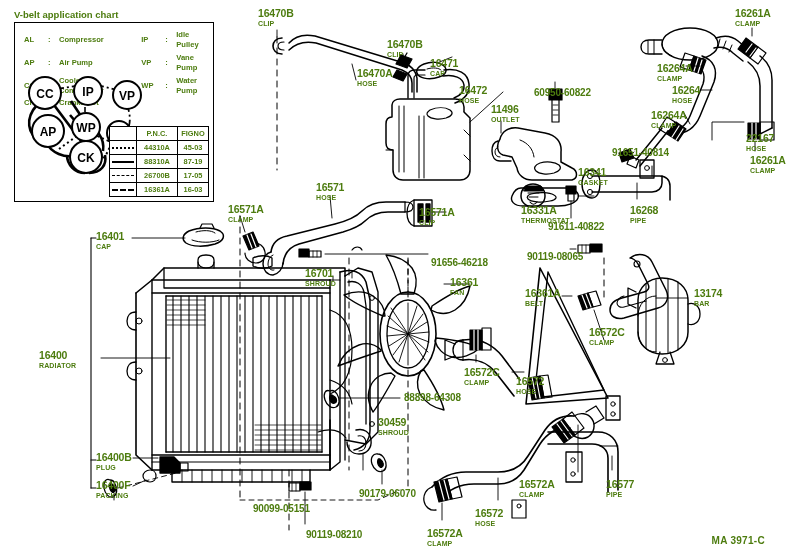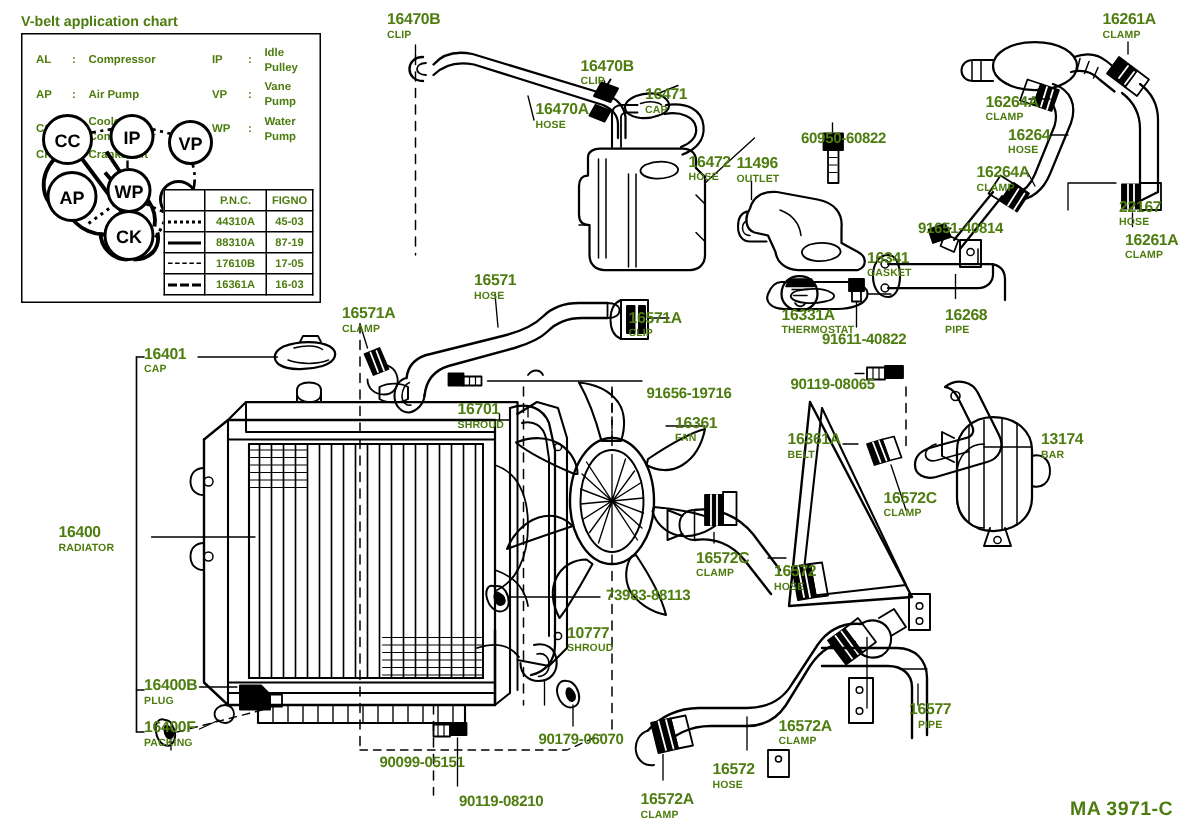--- a/index.html
+++ b/index.html
@@ -26,21 +26,21 @@
   #vtable{position:absolute;right:4px;bottom:4px;border-collapse:collapse;background:#fff;}
   #vtable td,#vtable th{border:1.1px solid #000;font-size:7.4px;font-weight:bold;
     padding:1px 2px;text-align:center;height:11px;background:#fff;}
   #vtable td.sw{width:22px;padding:0 2px;}
   #vtable td.pnc{width:36px;}
   #vtable td.fig{width:26px;}
   .sline{display:block;height:0;border-top:2px solid #000;margin:4px 0;}
   .sdash{display:block;height:0;border-top:2px dashed #000;margin:4px 0;}
   .sdot{display:block;height:0;border-top:2px dotted #000;margin:4px 0;}
   .sfine{display:block;height:0;border-top:1.4px dashed #000;margin:4px 0;}
-  #foot{position:absolute;right:13px;bottom:14px;font-size:13px;font-weight:bold;letter-spacing:.3px;}
+  #foot{position:absolute;right:30px;bottom:14px;font-size:10px;font-weight:bold;letter-spacing:.3px;}
 </style>
 </head>
 <body>
 
 <div id="page">
 
   <svg id="art" viewBox="0 0 795 560">
     <g fill="none" stroke="#000" stroke-width="1.1" stroke-linejoin="round" stroke-linecap="round">
 
       <path d="M289 43 C296 35 305 34 315 36 L404 63 C412 66 416 71 417 78 L417 92" stroke-width="1.5"></path>
@@ -591,21 +591,21 @@
           <td class="sw">
                 <span class="sline"></span>
               </td>
           <td class="pnc">88310A</td>
           <td class="fig">87-19</td>
         </tr>
         <tr>
           <td class="sw">
                 <span class="sfine"></span>
               </td>
-          <td class="pnc">17610B</td>
+          <td class="pnc">26700B</td>
           <td class="fig">17-05</td>
         </tr>
         <tr>
           <td class="sw">
                 <span class="sdash"></span>
               </td>
           <td class="pnc">16361A</td>
           <td class="fig">16-03</td>
         </tr>
       </tbody>
@@ -623,21 +623,21 @@
         <span class="nm">HOSE</span>
       </div>
       <div class="lbl" style="left: 387px; top: 39px;">
         <span class="pn">16470B</span>
         <span class="nm">CLIP</span>
       </div>
       <div class="lbl" style="left: 430px; top: 58px;">
         <span class="pn">16471</span>
         <span class="nm">CAP</span>
       </div>
-      <div class="lbl" style="left: 459px; top: 85px; margin-top: 18px;">
+      <div class="lbl" style="left: 459px; top: 85px;">
         <span class="pn">16472</span>
         <span class="nm">HOSE</span>
       </div>
       <div class="lbl" style="left: 491px; top: 104px;">
         <span class="pn">11496</span>
         <span class="nm">OUTLET</span>
       </div>
       <div class="lbl bolt" style="left: 534px; top: 88px;">
         <span class="pn">60950-60822</span>
       </div>
@@ -709,32 +709,32 @@
       </div>
       <div class="lbl" style="left: 96px; top: 480px;">
         <span class="pn">16400F</span>
         <span class="nm">PACKING</span>
       </div>
       <div class="lbl" style="left: 305px; top: 268px;">
         <span class="pn">16701</span>
         <span class="nm">SHROUD</span>
       </div>
       <div class="lbl" style="left: 378px; top: 417px;">
-        <span class="pn">10777</span>
+        <span class="pn">30459</span>
         <span class="nm">SHROUD</span>
       </div>
       <div class="lbl bolt" style="left: 431px; top: 258px;">
-        <span class="pn">91656-19716</span>
+        <span class="pn">91656-46218</span>
       </div>
       <div class="lbl" style="left: 450px; top: 277px;">
         <span class="pn">16361</span>
         <span class="nm">FAN</span>
       </div>
       <div class="lbl bolt" style="left: 404px; top: 393px;">
-        <span class="pn">73983-88113</span>
+        <span class="pn">88898-64308</span>
       </div>
       <div class="lbl" style="left: 464px; top: 367px;">
         <span class="pn">16572C</span>
         <span class="nm">CLAMP</span>
       </div>
       <div class="lbl bolt" style="left: 527px; top: 252px;">
         <span class="pn">90119-08065</span>
       </div>
       <div class="lbl" style="left: 525px; top: 288px;">
         <span class="pn">16361A</span>
@@ -766,20 +766,20 @@
         <span class="nm">CLAMP</span>
       </div>
       <div class="lbl" style="left: 475px; top: 508px;">
         <span class="pn">16572</span>
         <span class="nm">HOSE</span>
       </div>
       <div class="lbl" style="left: 519px; top: 479px;">
         <span class="pn">16572A</span>
         <span class="nm">CLAMP</span>
       </div>
-      <div class="lbl" style="left: 606px; top: 468px; text-align: center;">
+      <div class="lbl" style="left: 606px; top: 479px;">
         <span class="pn">16577</span>
         <span class="nm">PIPE</span>
       </div>
     </div>
 
   <div id="foot">MA 3971-C</div>
 </div>
 
 </body></html>

